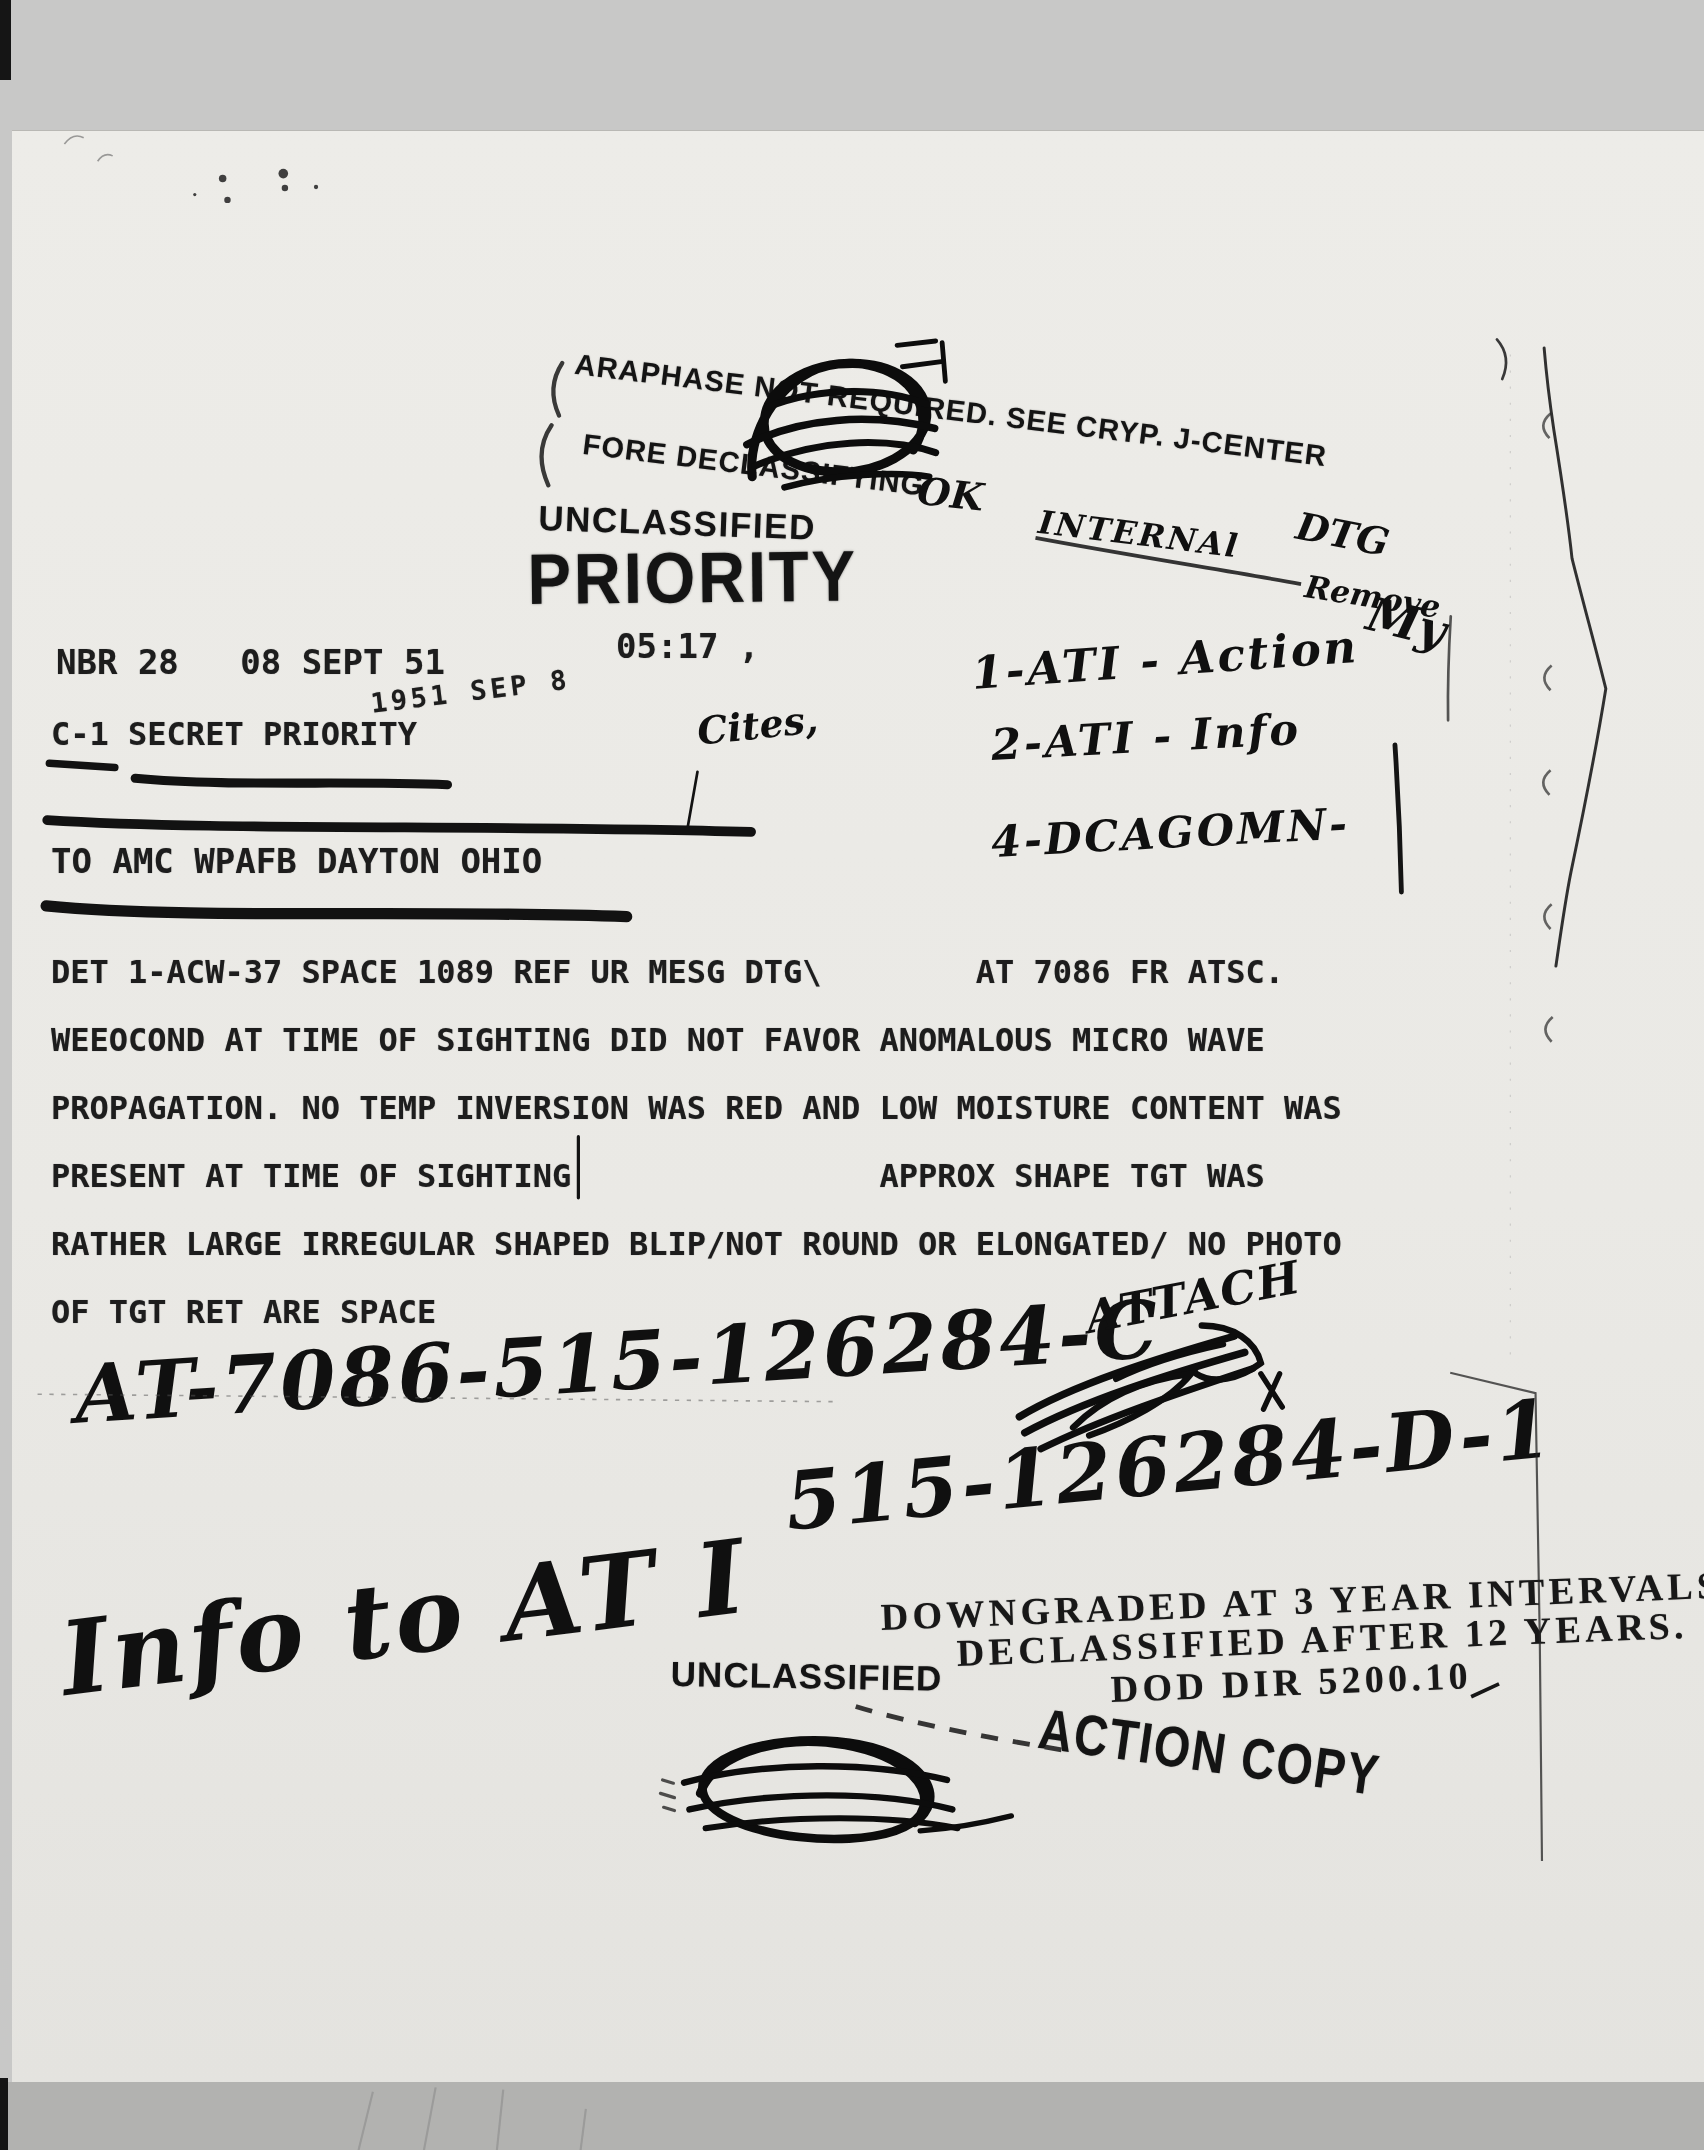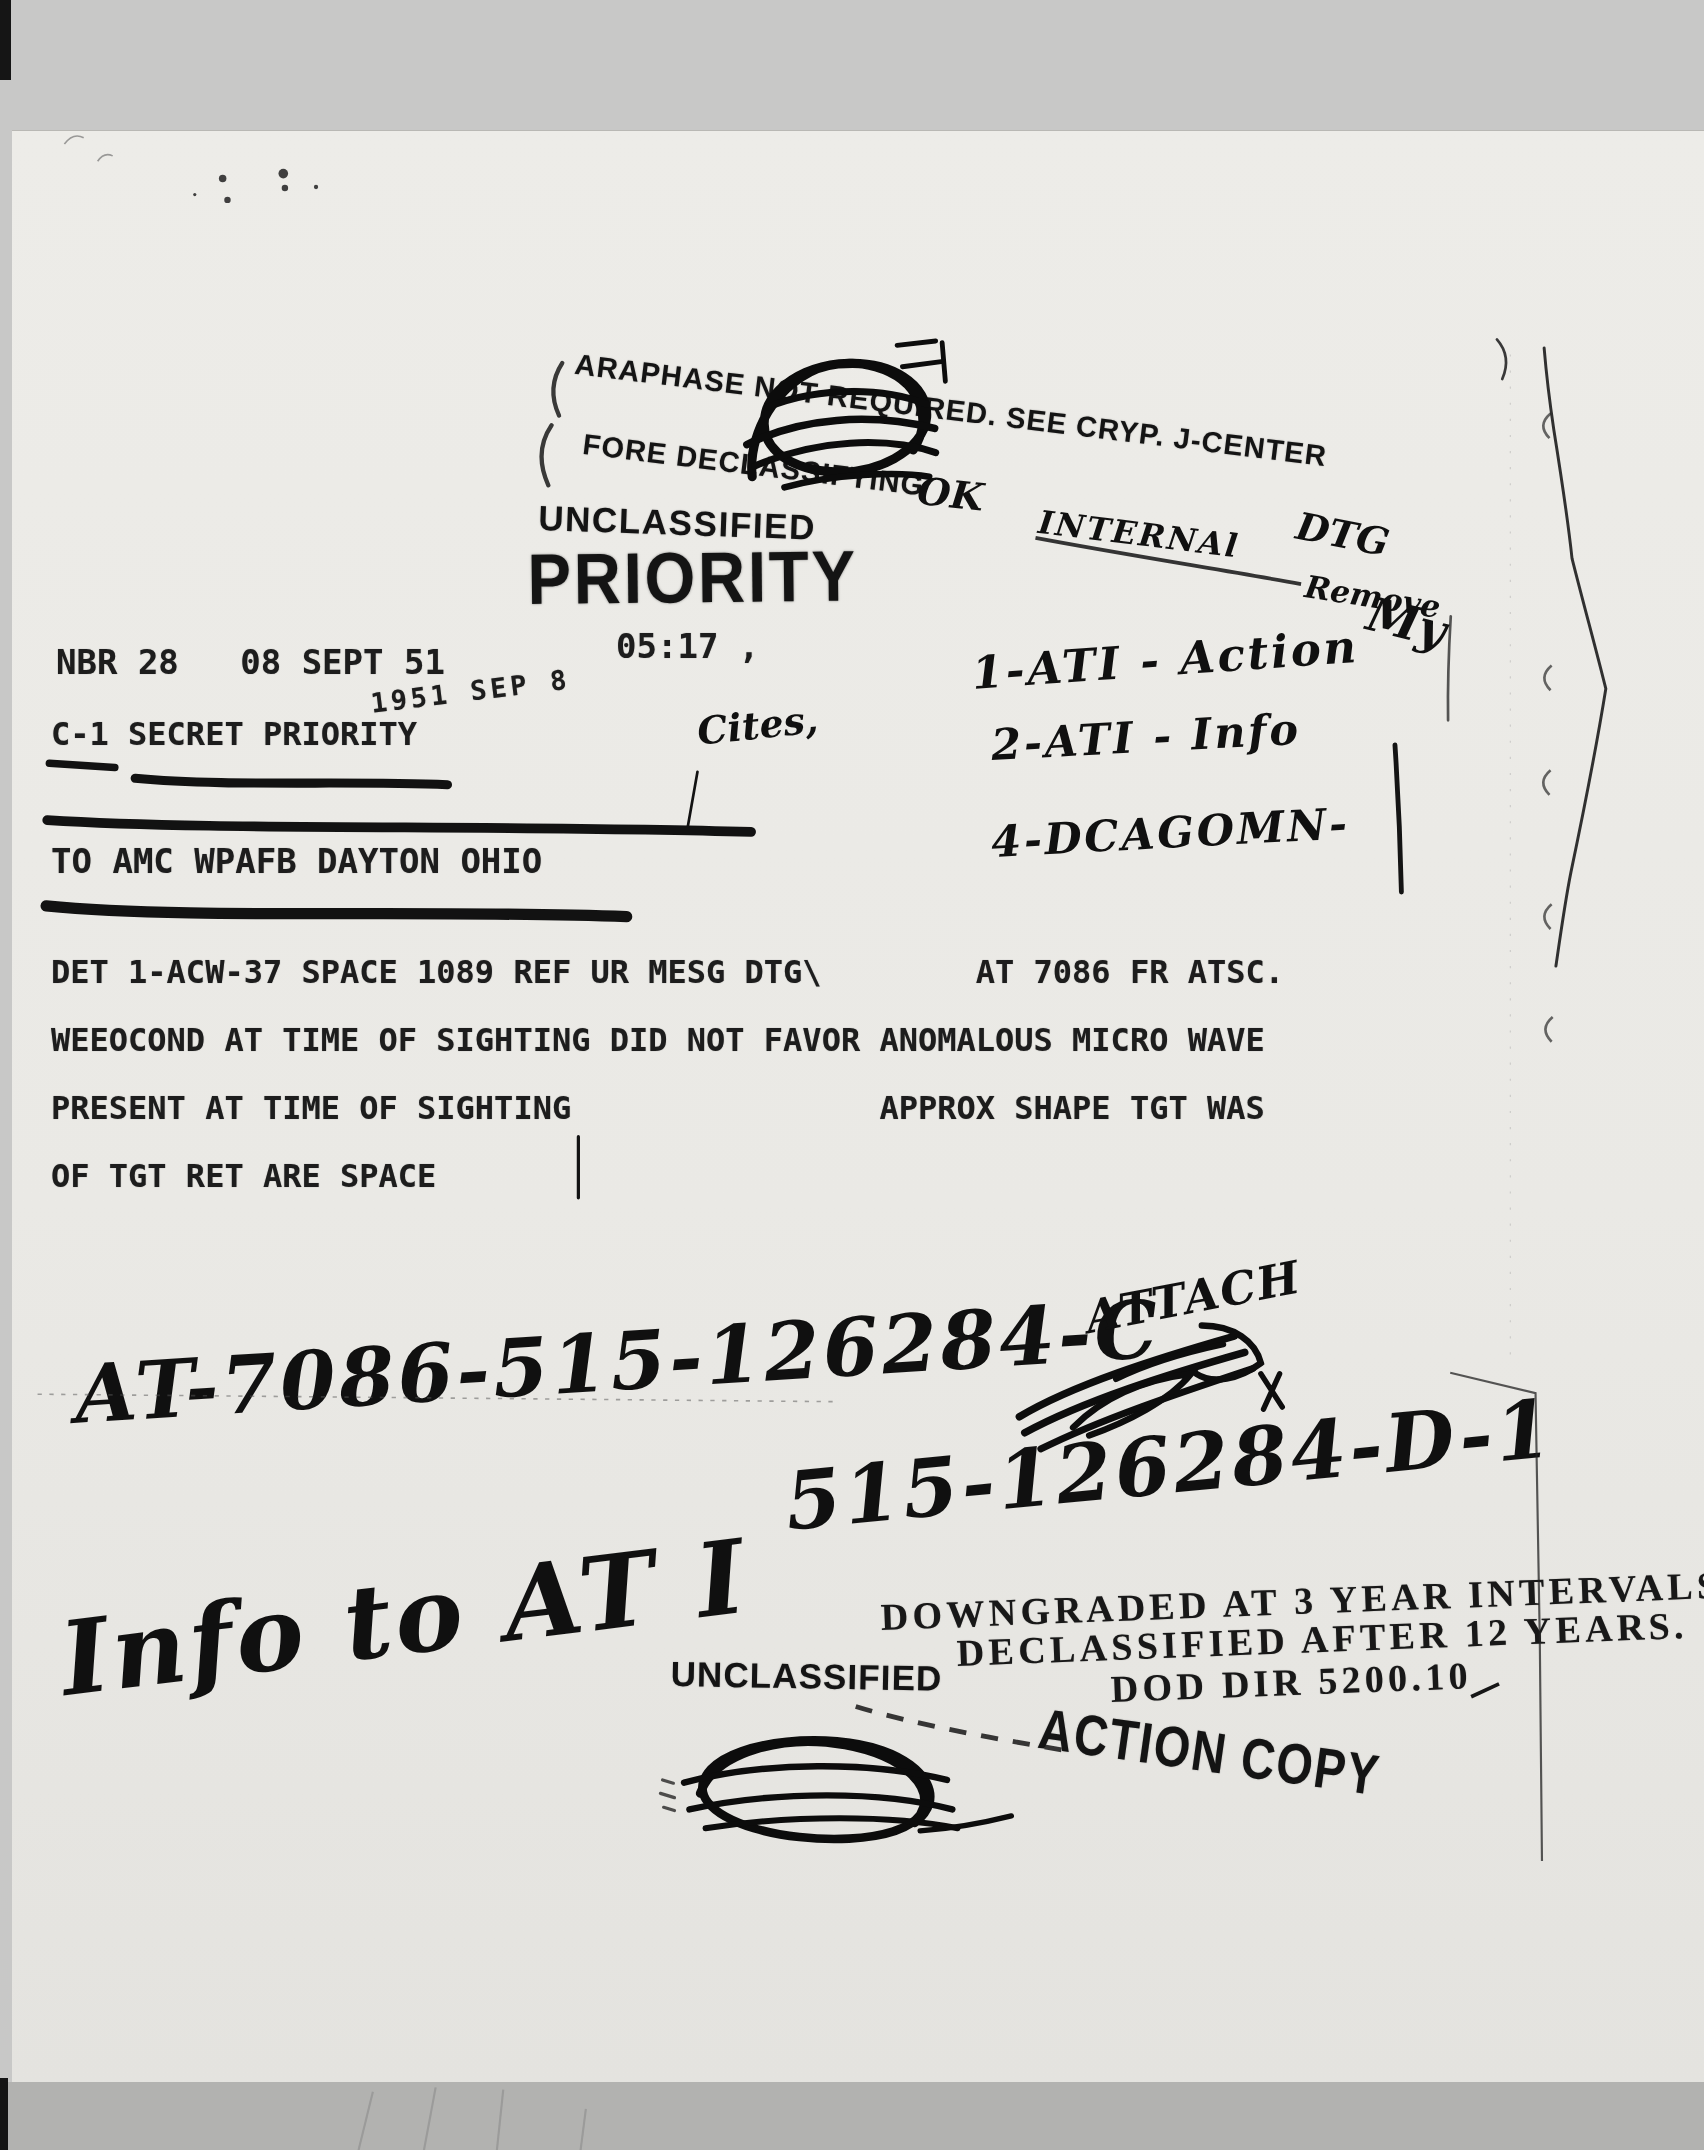--- a/index.html
+++ b/index.html
@@ -49,21 +49,23 @@
   <div class="abs stamp org-tl" style="left:1044px;top:1695px;font-size:57px;letter-spacing:2.1px;transform:rotate(8deg) scale(0.82,1);">ACTION COPY</div>
 
   <div class="abs tw" style="left:56px;top:642px;font-size:34px;">NBR 28   08 SEPT 51</div>
   <div class="abs tw" style="left:616px;top:626px;font-size:34px;">05:17 ,</div>
   <div class="abs tw" style="left:51px;top:715px;font-size:32px;">C-1 SECRET PRIORITY</div>
   <div class="abs tw" style="left:51px;top:841px;font-size:34px;">TO AMC WPAFB DAYTON OHIO</div>
 
   <div class="abs" style="left:51px;top:938px;">
     <div class="tw" style="font-size:32px;line-height:68px;">DET 1-ACW-37 SPACE 1089 REF UR MESG DTG\        AT 7086 FR ATSC.</div>
     <div class="tw" style="font-size:32px;line-height:68px;">WEEOCOND AT TIME OF SIGHTING DID NOT FAVOR ANOMALOUS MICRO WAVE</div>
+    <div class="tw" style="font-size:32px;line-height:68px;">PROPAGATION. NO TEMP INVERSION WAS RED AND LOW MOISTURE CONTENT WAS</div>
     <div class="tw" style="font-size:32px;line-height:68px;">PRESENT AT TIME OF SIGHTING                APPROX SHAPE TGT WAS</div>
+    <div class="tw" style="font-size:32px;line-height:68px;">RATHER LARGE IRREGULAR SHAPED BLIP/NOT ROUND OR ELONGATED/ NO PHOTO</div>
     <div class="tw" style="font-size:32px;line-height:68px;">OF TGT RET ARE SPACE</div>
   </div>
 
   <div class="abs hw org-tl" style="left:920px;top:468px;font-size:38px;transform:rotate(6deg);">OK</div>
   <div class="abs hw org-tl" style="left:1041px;top:503px;font-size:32px;letter-spacing:2.1px;transform:rotate(7deg);">INTERNAl</div>
   <div class="abs hw org-tl" style="left:1301px;top:503px;font-size:38px;transform:rotate(11deg);">DTG</div>
   <div class="abs hw org-tl" style="left:1308px;top:568px;font-size:31px;transform:rotate(9deg);">Remove</div>
   <div class="abs hw org-tl" style="left:1375px;top:586px;font-size:47px;transform:rotate(14deg);">My</div>
   <div class="abs hw org-tl" style="left:695px;top:709px;font-size:38px;transform:rotate(-6deg);">Cites,</div>
 

